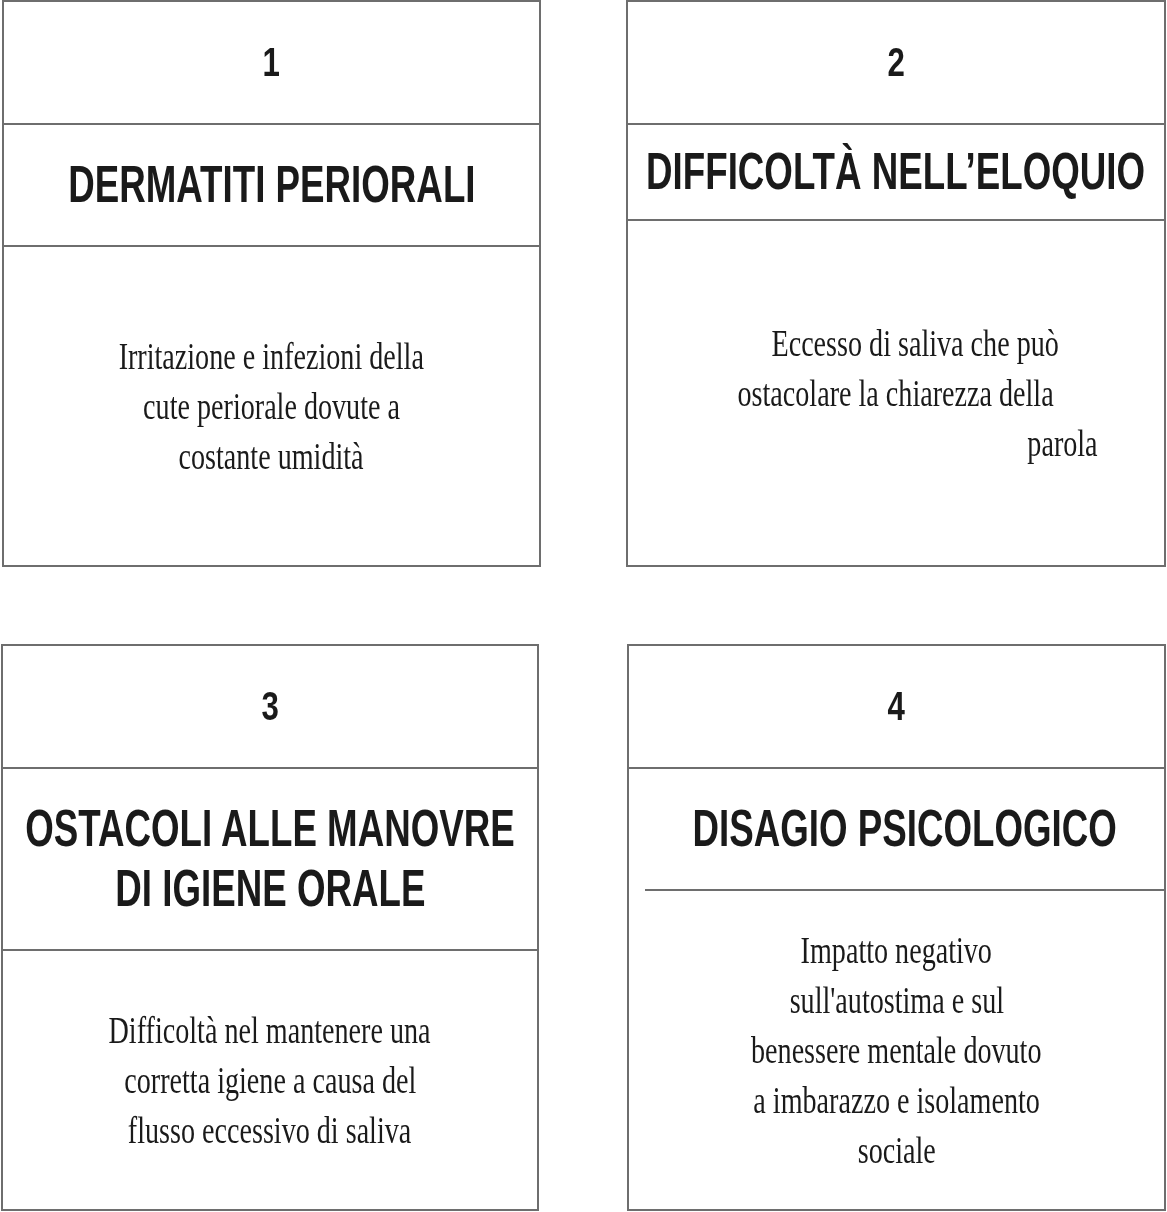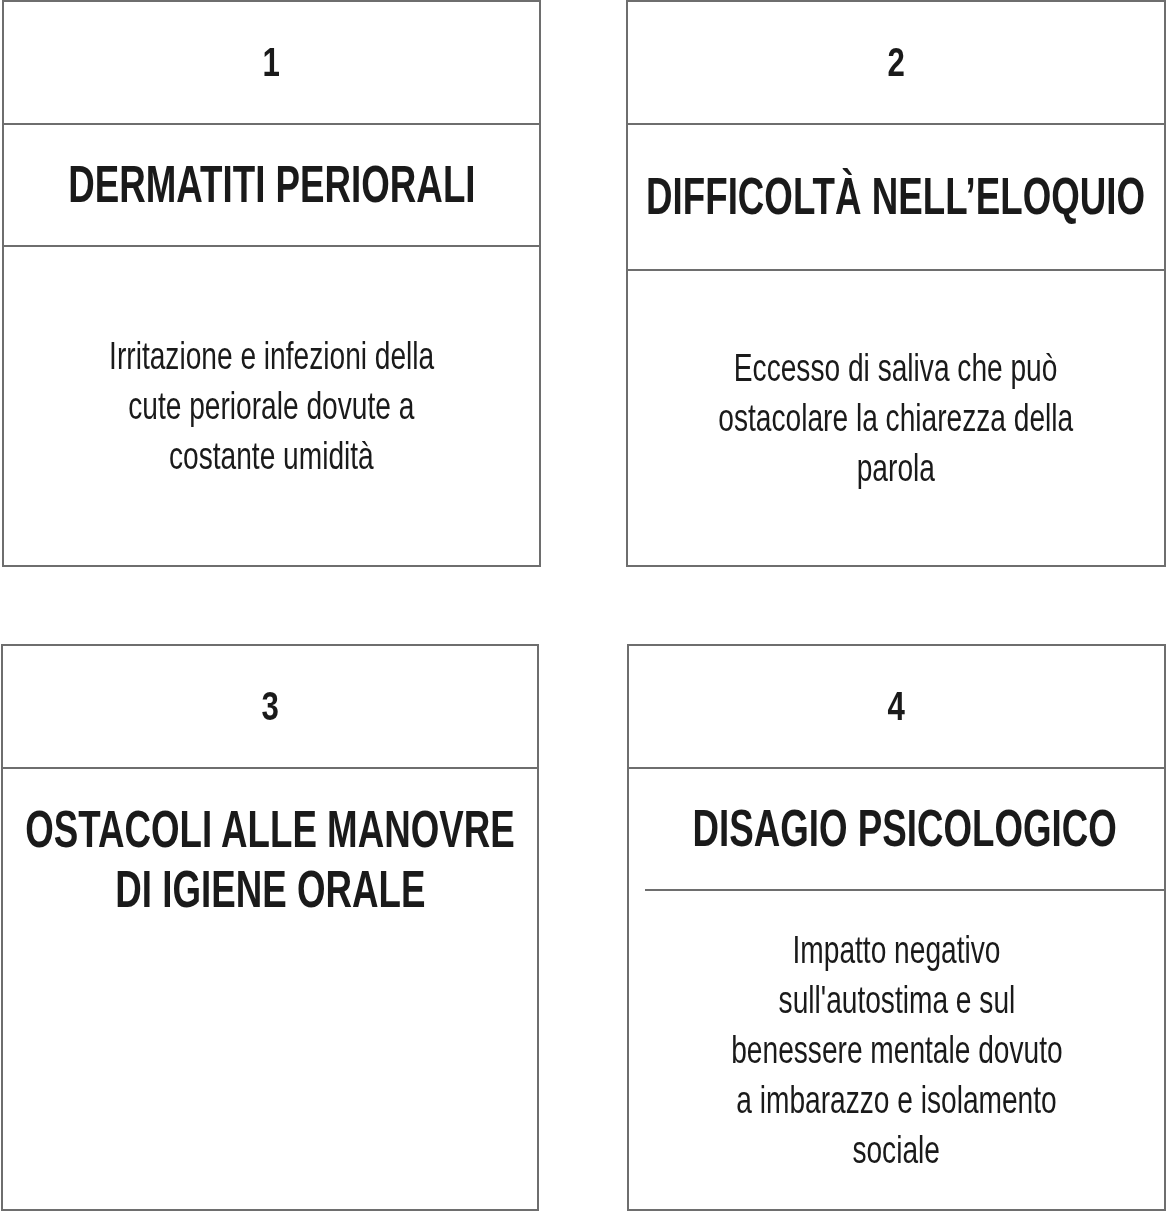--- a/index.html
+++ b/index.html
@@ -6,21 +6,21 @@
   body { width: 1167px; height: 1212px; position: relative; overflow: hidden;
          font-family: "Liberation Sans", "DejaVu Sans", sans-serif; color: #1a1a1a; }
   .card { position: absolute; box-sizing: border-box; border: 2px solid #6e6e6e; background: #fff;
           display: flex; flex-direction: column; }
   .cell { box-sizing: border-box; display: flex; align-items: center; justify-content: center;
           text-align: center; border-bottom: 2px solid #6e6e6e; }
   .cell:last-child { border-bottom: none; }
   .num { font-weight: bold; font-size: 40px; transform: scaleX(0.78); letter-spacing: 0; }
   .title { font-weight: bold; font-size: 51px; line-height: 60px; }
   .title span { display: inline-block; transform: scaleX(0.72); white-space: nowrap; }
-  .desc { font-size: 38px; line-height: 50px; }
+  .desc { font-size: 38px; line-height: 50px; font-family: Liberation Serif, serif; }
   .desc span { display: inline-block; transform: scaleX(0.74); white-space: nowrap; }
 </style>
 </head>
 <body>
 
 <div class="card" style="left:2px; top:0px; width:539px; height:567px;">
   <div class="cell" style="height:123px;">
     <div class="num">1</div>
   </div>
   <div class="cell title" style="height:122px;">
@@ -34,42 +34,49 @@
       <span>cute periorale dovute a</span><br>
       <span>costante umidità</span>
     </div>
   </div>
 </div>
 
 <div class="card" style="left:626px; top:0px; width:540px; height:567px;">
   <div class="cell" style="height:123px;">
     <div class="num">2</div>
   </div>
-  <div class="cell title" style="height:146px;">
+  <div class="cell title" style="height:96px;">
     <div>
       <span>DIFFICOLTÀ NELL’ELOQUIO</span>
     </div>
   </div>
-  <div class="cell desc" style="flex:1;">
+  <div class="cell desc" style="flex:1;text-align:right;">
     <div>
       <span>Eccesso di saliva che può</span><br>
       <span>ostacolare la chiarezza della</span><br>
       <span>parola</span>
     </div>
   </div>
 </div>
 
 <div class="card" style="left:1px; top:644px; width:538px; height:567px;">
   <div class="cell" style="height:123px;">
     <div class="num">3</div>
   </div>
   <div class="cell title" style="height:182px;text-align:center;">
     <div>
       <span>OSTACOLI ALLE MANOVRE</span><br>
       <span>DI IGIENE ORALE</span>
+    </div>
+  </div>
+  <div class="cell desc" style="flex:1;">
+    <div>
+      <span>Difficoltà nel mantenere una</span><br>
+      <span>corretta igiene a causa del</span><br>
+      <span>flusso eccessivo di saliva</span>
     </div>
   </div>
 </div>
 
 <div class="card" style="left:627px; top:644px; width:539px; height:567px;">
   <div class="cell" style="height:123px;">
     <div class="num">4</div>
   </div>
   <div class="cell title" style="height:122px;margin-left:16px;">
     <div>

